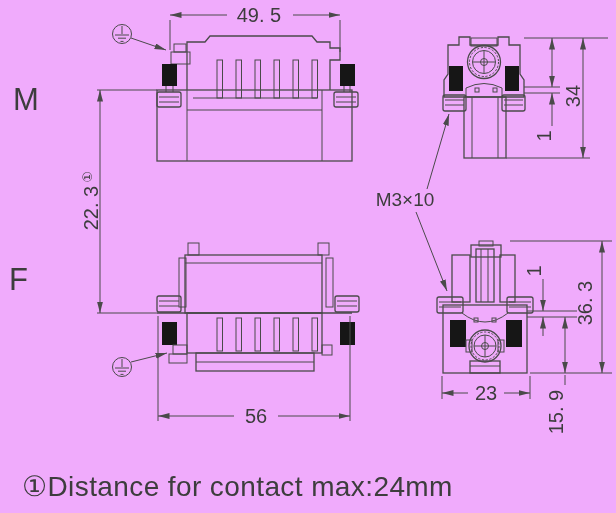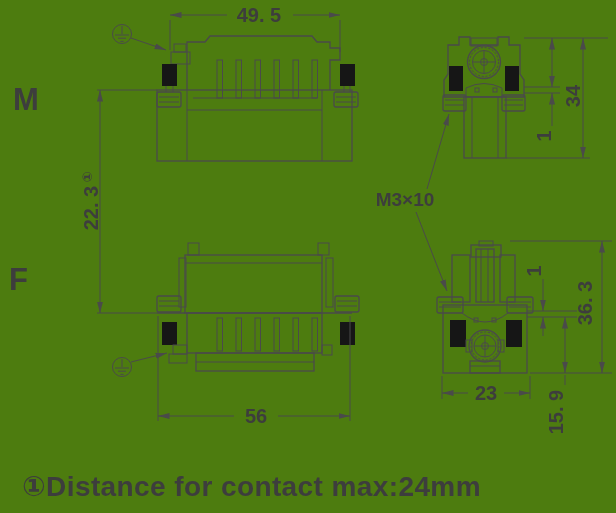--- a/index.html
+++ b/index.html
@@ -1,16 +1,16 @@
 <!DOCTYPE html>
 <html><head>
 <meta charset="utf-8">
 <style>
   html,body{margin:0;padding:0;background:#ffffff;}
-  .canvas{position:relative;width:616px;height:513px;background:#4d7c0f;overflow:hidden;font-weight:bold;}
+  .canvas{position:relative;width:616px;height:513px;background:#f0abfc;overflow:hidden;}
   svg{display:block;}
   .ln{stroke:#4a4a4a;stroke-width:1.3;fill:none;stroke-linejoin:miter;stroke-linecap:butt;}
   .thin{stroke:#4a4a4a;stroke-width:1;fill:none;}
   .blk{fill:#161616;stroke:none;}
   .knurl{stroke:#4a4a4a;stroke-width:1;fill:none;stroke-dasharray:2.2,1.6;}
   text{font-family:"Liberation Sans","DejaVu Sans",sans-serif;fill:#3d3d3d;}
   .dtx{font-size:20px;}
   .sup{font-size:13px;}
   .lbl{font-size:31px;}
   .spec{font-size:19px;}

